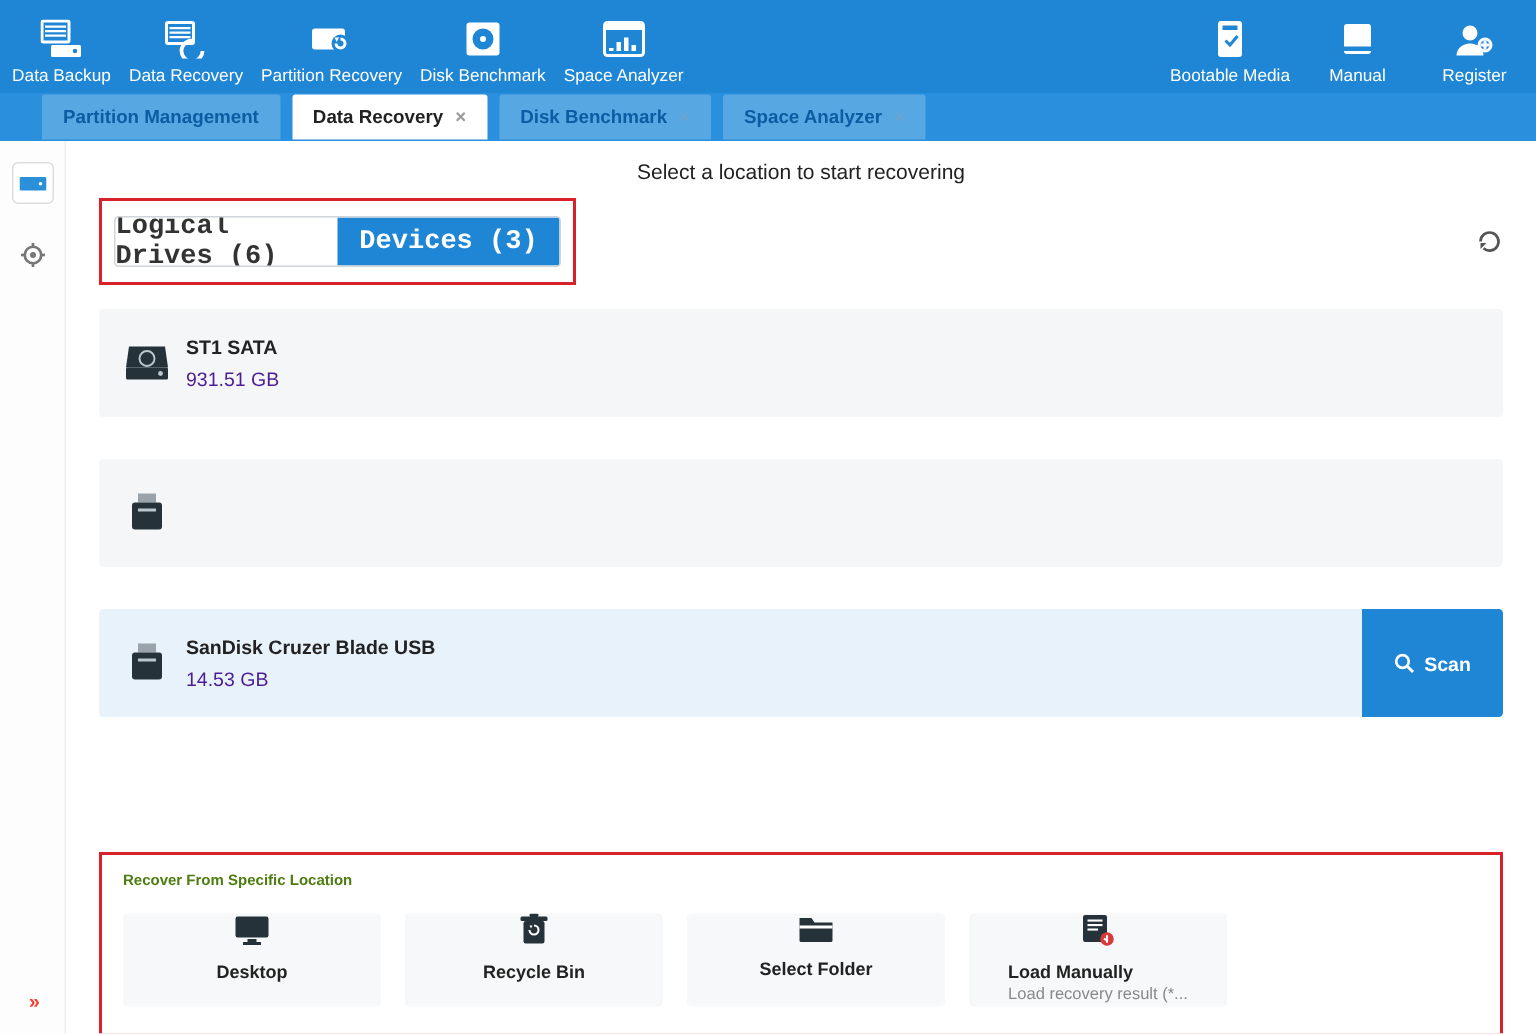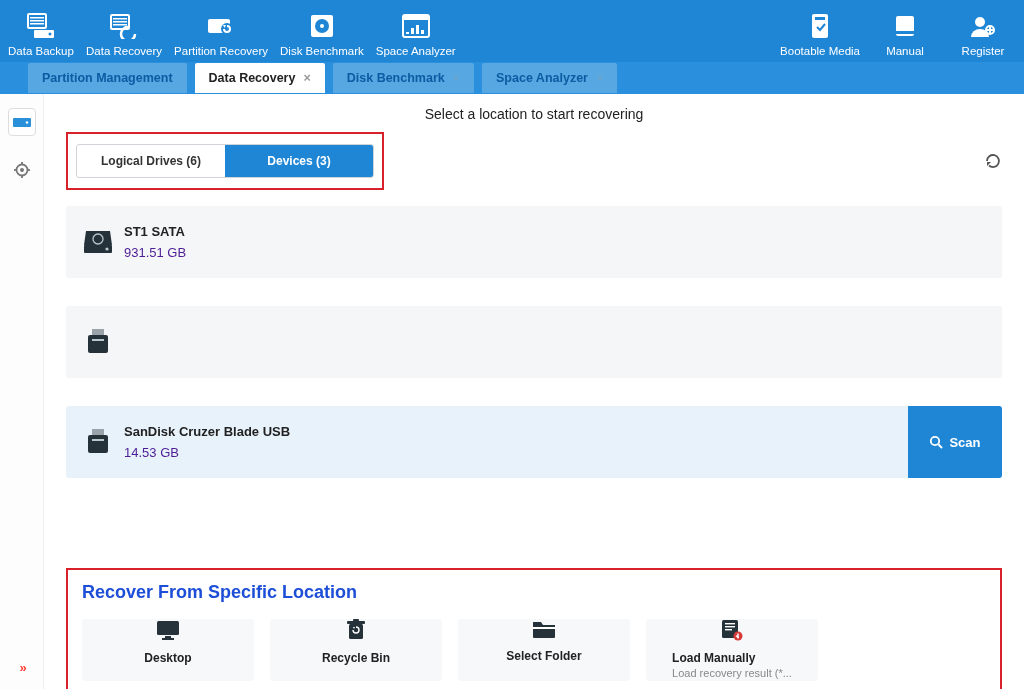--- a/index.html
+++ b/index.html
@@ -26,37 +26,37 @@
   .side-btn { width: 28px; height: 28px; border-radius: 4px; display: flex; align-items: center; justify-content: center; cursor: pointer; }
   .side-btn.active { background: #fff; border: 1px solid #ddd; }
   .main { flex: 1; padding: 12px 22px 10px 22px; overflow: hidden; }
 
   .headline { text-align: center; color: #222; font-size: 14px; margin-bottom: 10px; }
 
   
   .toggle-row { display: flex; align-items: center; justify-content: space-between; }
   .toggle-box { display: inline-flex; border: 2px solid #d9212c; padding: 10px 8px; }
   .pill-group { display: flex; border: 1px solid #d0d4d8; border-radius: 3px; overflow: hidden; background: #fff; }
-  .pill { width: 148px; height: 32px; display: flex; align-items: center; justify-content: center; font-size: 12px; cursor: pointer; font-weight: 600; color: #333; }
+  .pill { width: 148px; height: 32px; display: flex; align-items: center; justify-content: center; font-size: 18px; cursor: pointer; font-weight: 600; color: #333; font-family: Liberation Mono, monospace; }
   .pill.active { background: #1f86d6; color: #fff; }
   .refresh { color: #666; cursor: pointer; }
 
   
   .devices { margin-top: 16px; display: flex; flex-direction: column; gap: 28px; }
   .dev { background: #f5f6f7; height: 72px; border-radius: 3px; display: flex; align-items: center; padding: 0 16px; position: relative; }
   .dev.selected { background: #e8f2fb; }
   .dev .dic { width: 42px; }
   .dev .meta { display: flex; flex-direction: column; gap: 6px; }
   .dev .name { font-size: 13px; font-weight: 700; color: #222; }
   .dev .size { font-size: 13px; color: #4c1d95; }
   .scan-btn { position: absolute; right: 0; top: 0; bottom: 0; width: 94px; background: #1f86d6; color: #fff; display: flex; align-items: center; justify-content: center; gap: 6px; font-weight: 600; font-size: 13px; cursor: pointer; border-radius: 0 3px 3px 0; }
 
   
   .loc-panel { margin-top: 90px; border: 2px solid #d9212c; padding: 12px 14px 18px; }
-  .loc-title { color: #1d4ed8; font-size: 18px; font-weight: 600; margin-bottom: 16px; }
+  .loc-title { color: #4d7c0f; font-size: 10px; font-weight: 600; margin-bottom: 16px; }
   .loc-row { display: flex; gap: 16px; }
   .loc-card { width: 172px; height: 62px; background: #f7f8f9; border-radius: 3px; display: flex; align-items: center; padding: 0 10px; gap: 10px; cursor: pointer; flex-direction: column; }
   .loc-card .lc-txt { display: flex; flex-direction: column; }
   .loc-card .lc-label { font-size: 12px; font-weight: 700; color: #222; }
   .loc-card .lc-sub { font-size: 11px; color: #888; margin-top: 2px; white-space: nowrap; overflow: hidden; text-overflow: ellipsis; max-width: 120px; }
 
   svg { display: block; }
 </style>
 </head>
 <body>

